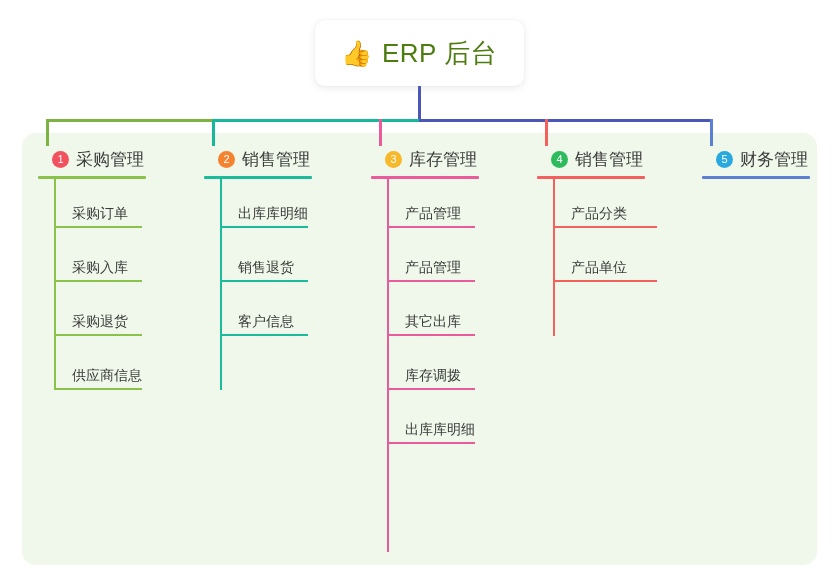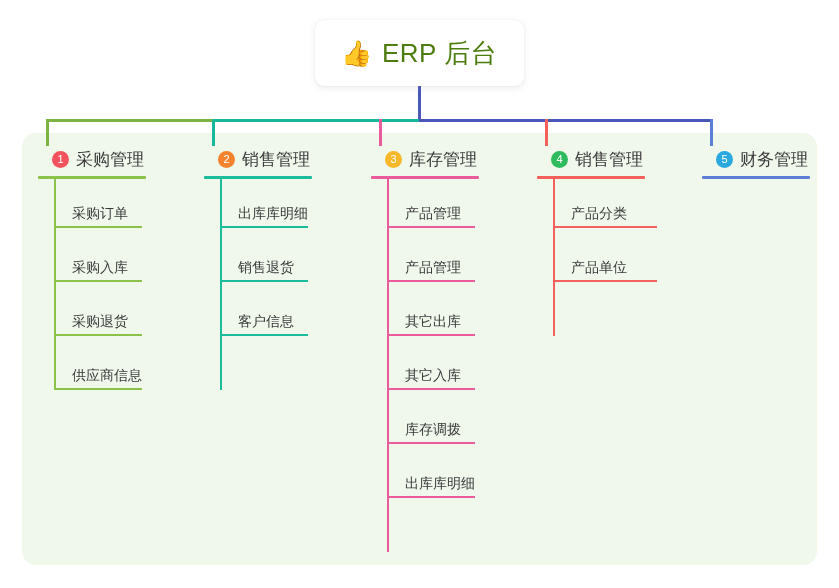--- a/index.html
+++ b/index.html
@@ -212,24 +212,20 @@
         </div>
         <div class="leaf">
           <span class="leaf-label">产品管理</span>
           <div class="leaf-rule" style="background: rgb(234, 91, 156); width: 88px;"></div>
         </div>
         <div class="leaf">
           <span class="leaf-label">其它出库</span>
           <div class="leaf-rule" style="background: rgb(234, 91, 156); width: 88px;"></div>
         </div>
         <div class="leaf">
-          <span class="leaf-label">其它入库</span>
-          <div class="leaf-rule" style="background: rgb(234, 91, 156); width: 88px;"></div>
-        </div>
-        <div class="leaf">
           <span class="leaf-label">库存调拨</span>
           <div class="leaf-rule" style="background: rgb(234, 91, 156); width: 88px;"></div>
         </div>
         <div class="leaf">
           <span class="leaf-label">出库库明细</span>
           <div class="leaf-rule" style="background: rgb(234, 91, 156); width: 88px;"></div>
         </div>
       </div>
     </div>
     <div class="column" style="left: 537px; top: 146px;">

